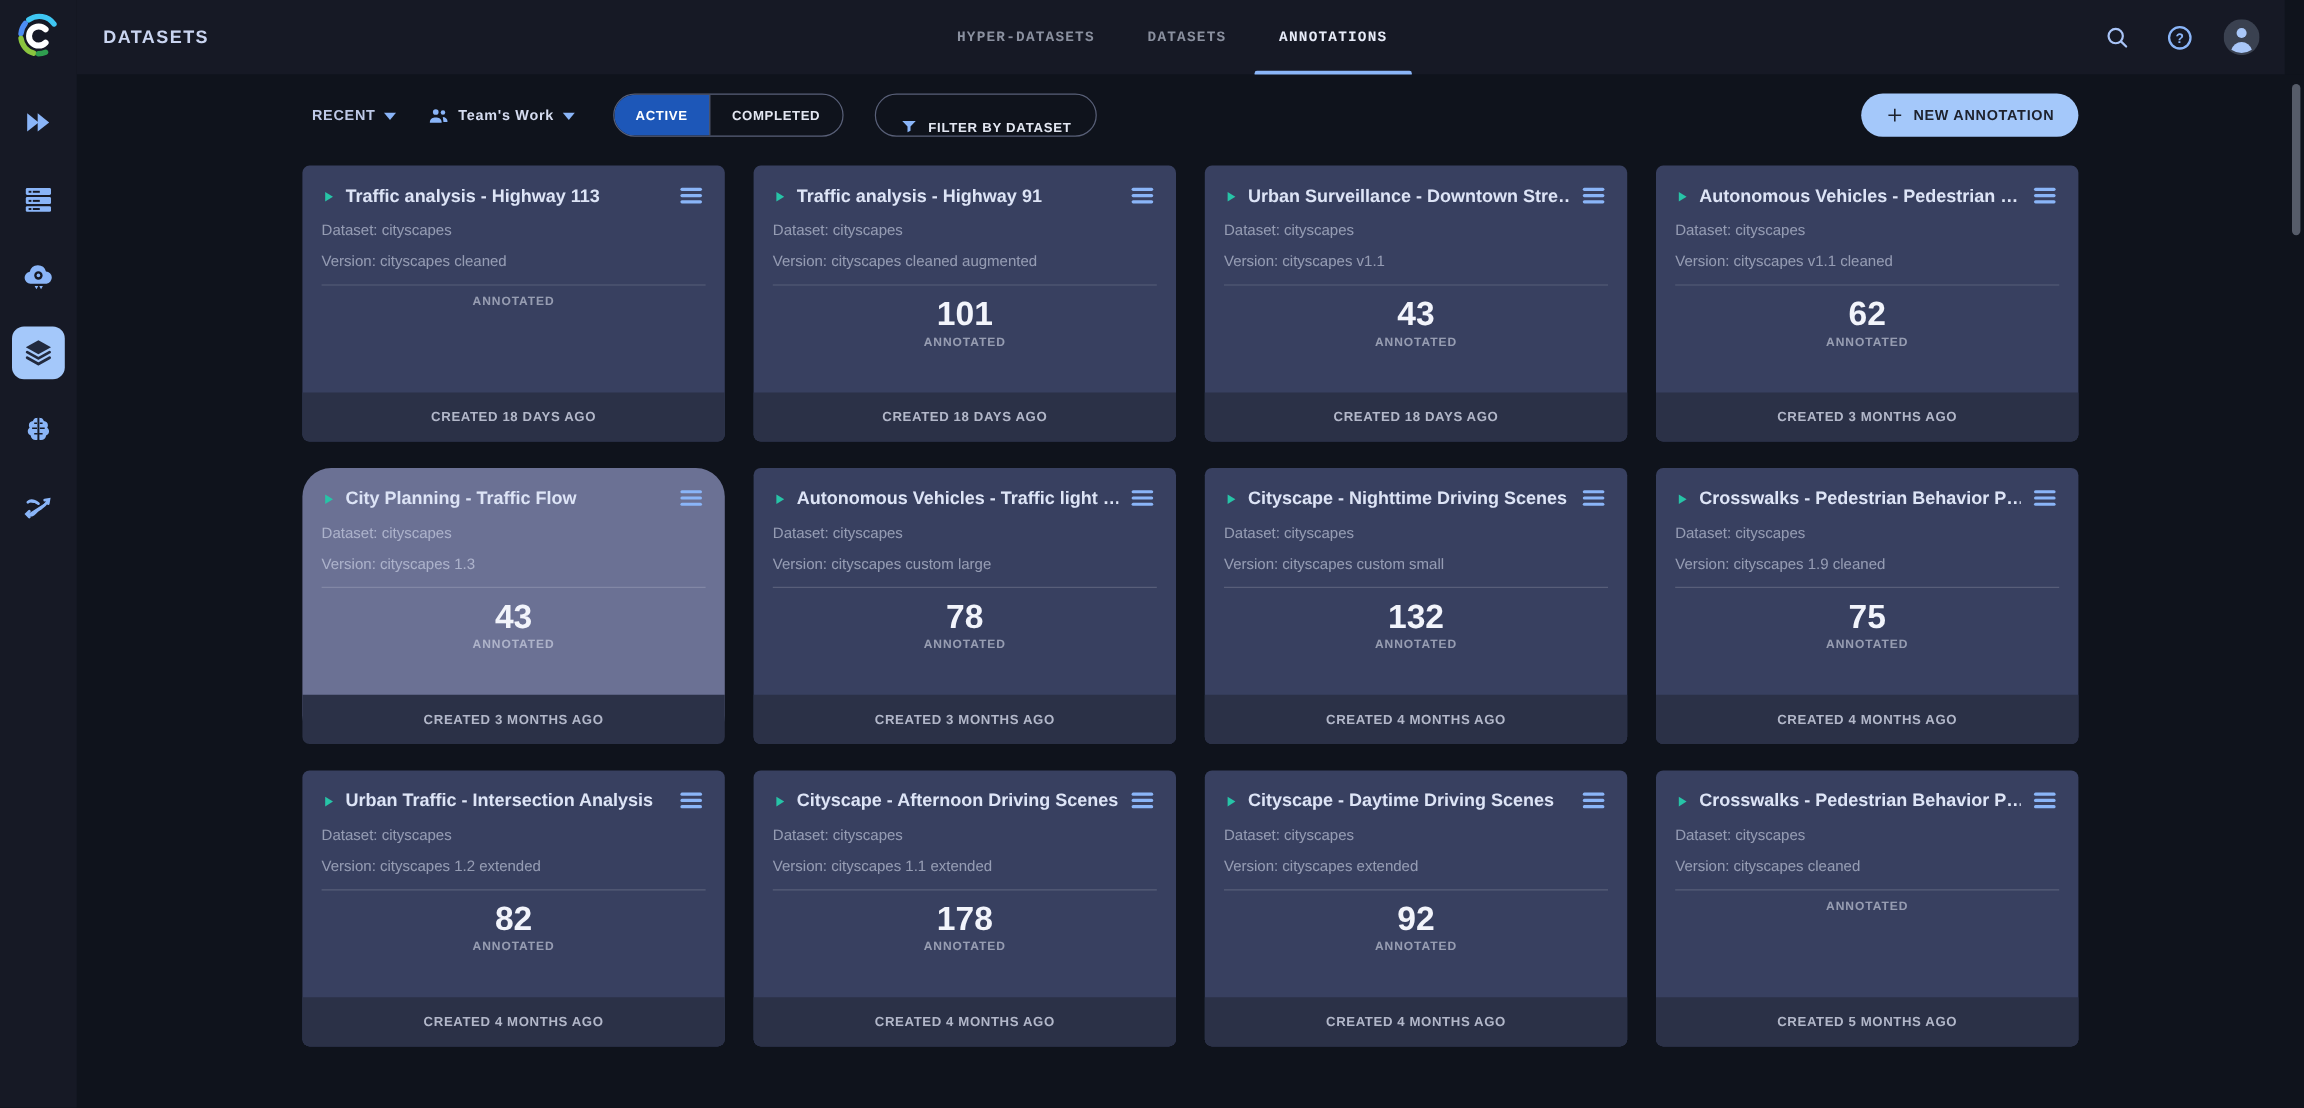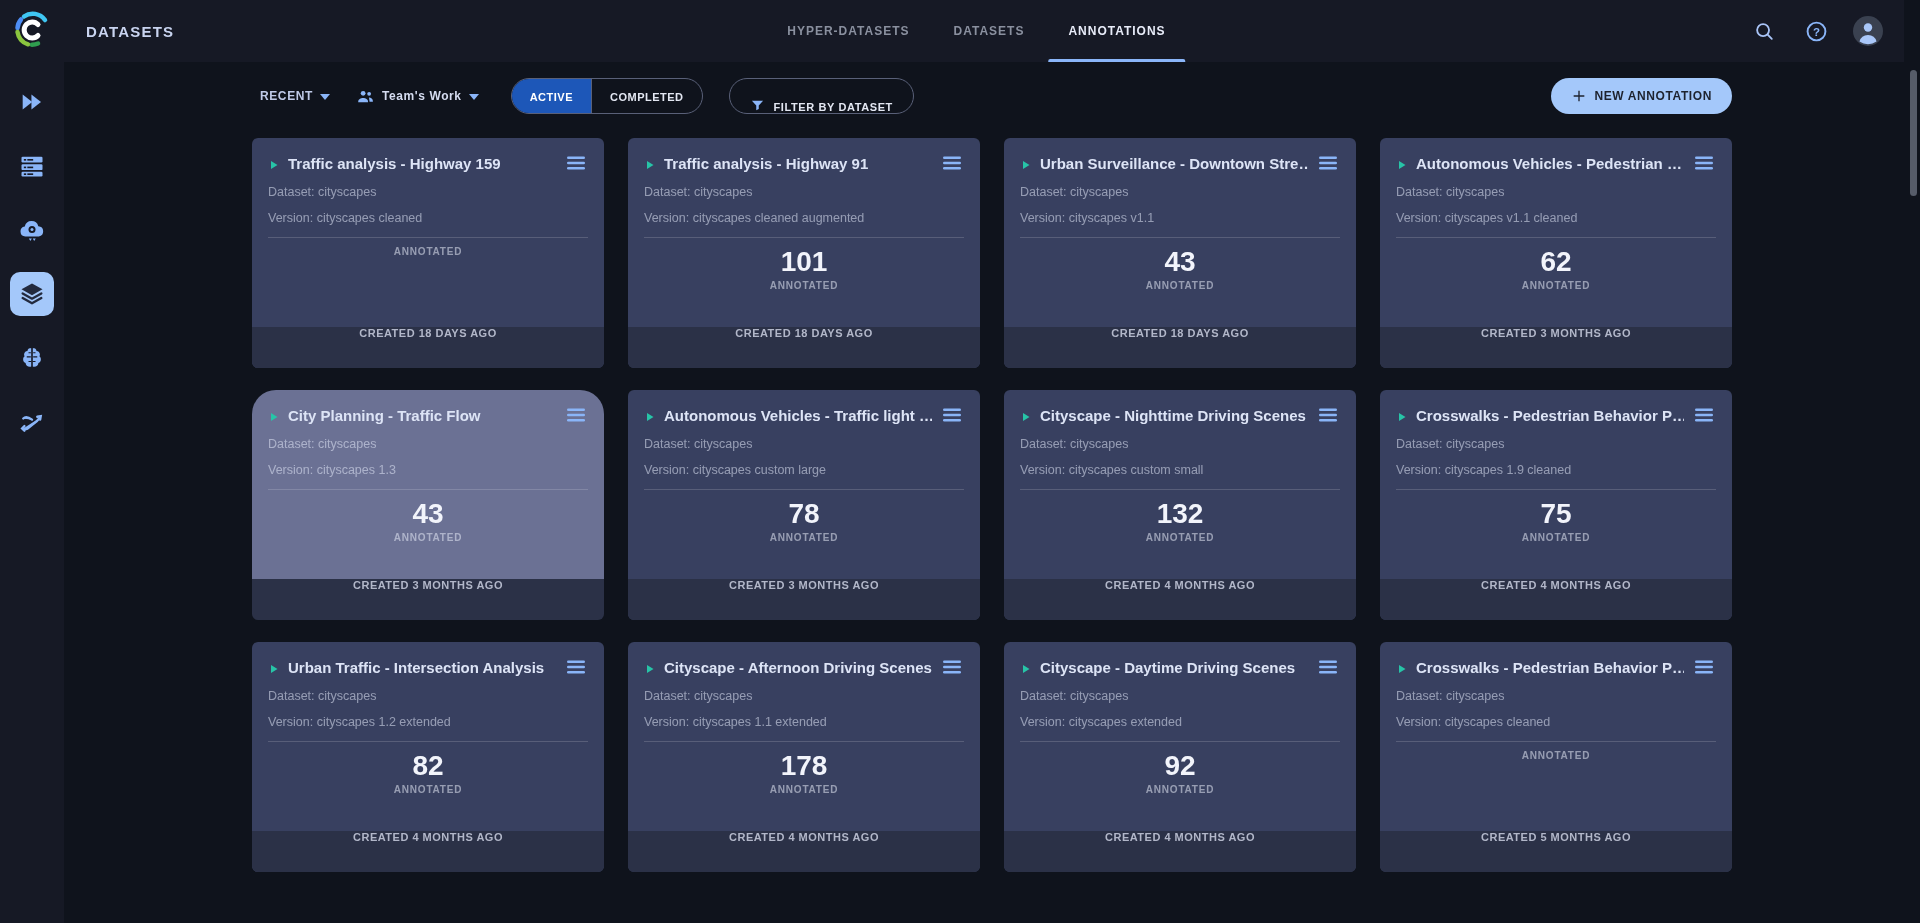--- a/index.html
+++ b/index.html
@@ -22,21 +22,21 @@
   .nav-item svg{width:28px;height:28px;fill:var(--iconblue);}
   .nav-item .stroke{fill:none;stroke:var(--iconblue);stroke-width:2;stroke-linecap:round;stroke-linejoin:round;}
   .nav-item.active{background:var(--accent);}
   .nav-item.active svg{fill:#222a3e;}
   .nav-item.active .stroke{stroke:#222a3e;}
 
   
   .topbar{position:absolute;left:64px;top:0;right:16px;height:62px;background:var(--chrome);
     display:flex;align-items:center;z-index:4;}
   .app-title{color:#c9d4f0;font-size:15px;font-weight:bold;letter-spacing:1.2px;margin-left:22px;}
-  .tabs{position:absolute;left:50%;transform:translateX(-52%);height:100%;display:flex;gap:44px;}
+  .tabs{position:absolute;left:50%;transform:translateX(-52%);height:100%;display:flex;gap:44px;font-family:Liberation Mono, monospace;}
   .tab{position:relative;height:100%;display:flex;align-items:center;background:none;border:none;
     color:var(--muted);font-family:inherit;font-size:12px;font-weight:bold;letter-spacing:1px;cursor:pointer;}
   .tab.active{color:#e8ecf9;}
   .tab.active::after{content:"";position:absolute;left:-20px;right:-20px;bottom:0;height:3px;
     background:var(--iconblue);border-radius:2px 2px 0 0;}
   .topbar-right{position:absolute;right:18px;display:flex;align-items:center;gap:16px;}
   .icon-btn{width:36px;height:36px;border:none;background:transparent;display:flex;
     align-items:center;justify-content:center;cursor:pointer;}
 
   
@@ -68,21 +68,21 @@
   .play-icon{flex:0 0 auto;width:12px;height:12px;display:block;}
   .card-title{flex:1 1 auto;color:var(--title);font-size:15px;font-weight:bold;white-space:nowrap;
     overflow:hidden;}
   .menu-btn{flex:0 0 auto;background:none;border:none;cursor:pointer;padding:2px;display:flex;}
   .meta{margin-top:12px;color:var(--meta);font-size:12.5px;}
   .divider{border:none;border-top:1px solid rgba(255,255,255,0.16);margin-top:12px;}
   .count-block{text-align:center;margin-top:8px;}
   .count{color:#f2f4fb;font-size:28px;font-weight:bold;line-height:32px;}
   .count-label{margin-top:2px;color:rgba(230,234,246,0.55);font-size:10px;font-weight:bold;letter-spacing:0.8px;}
   .card-footer{position:absolute;left:0;right:0;bottom:0;height:41px;background:var(--footer);
-    border-radius:0 0 6px 6px;display:flex;align-items:flex-start;justify-content:center;}
+    border-radius:0 0 6px 6px;display:flex;align-items:center;justify-content:center;}
   .card-footer span{color:#b2b7c9;font-size:11px;font-weight:bold;letter-spacing:0.5px;}
 
   .scroll-thumb{position:absolute;right:3px;top:70px;width:7px;height:126px;border-radius:4px;
     background:#565c69;z-index:6;}
 </style>
 </head>
 <body>
 
 <aside class="sidebar">
   <div class="logo">
@@ -243,21 +243,21 @@
 
     <section class="grid">
         <article class="card">
     <div class="card-body">
       <div class="title-row">
         <span class="play-icon">
           <svg viewBox="0 0 24 24" width="12" height="12" fill="#27c4a7">
                   <path d="M6 4 v16 l13-8 Z"></path>
                 </svg>
         </span>
-        <h3 class="card-title">Traffic analysis - Highway 159</h3>
+        <h3 class="card-title">Traffic analysis - Highway 113</h3>
         <button class="menu-btn">
           <span style="display:flex;">
             <svg viewBox="0 0 20 16" width="20" height="16" fill="#8ab5f8">
                     <rect x="1" y="1.5" width="18" height="2.6" rx="1.3"></rect>
                     <rect x="1" y="6.7" width="18" height="2.6" rx="1.3"></rect>
                     <rect x="1" y="11.9" width="18" height="2.6" rx="1.3"></rect>
                   </svg>
           </span>
         </button>
       </div>

